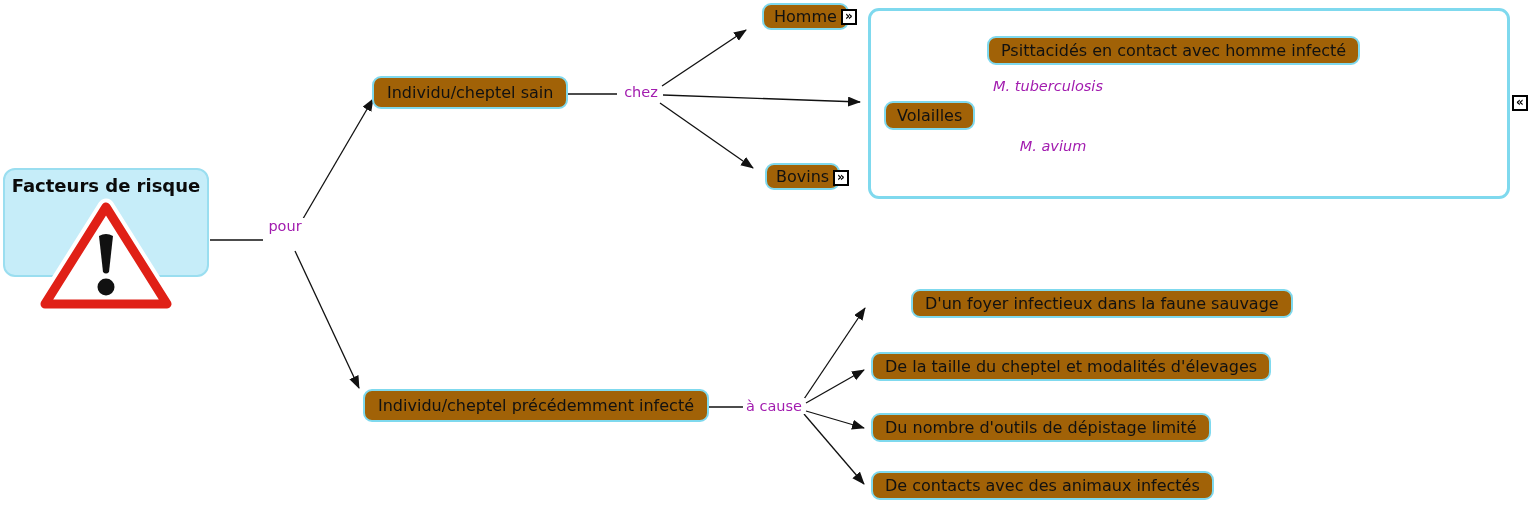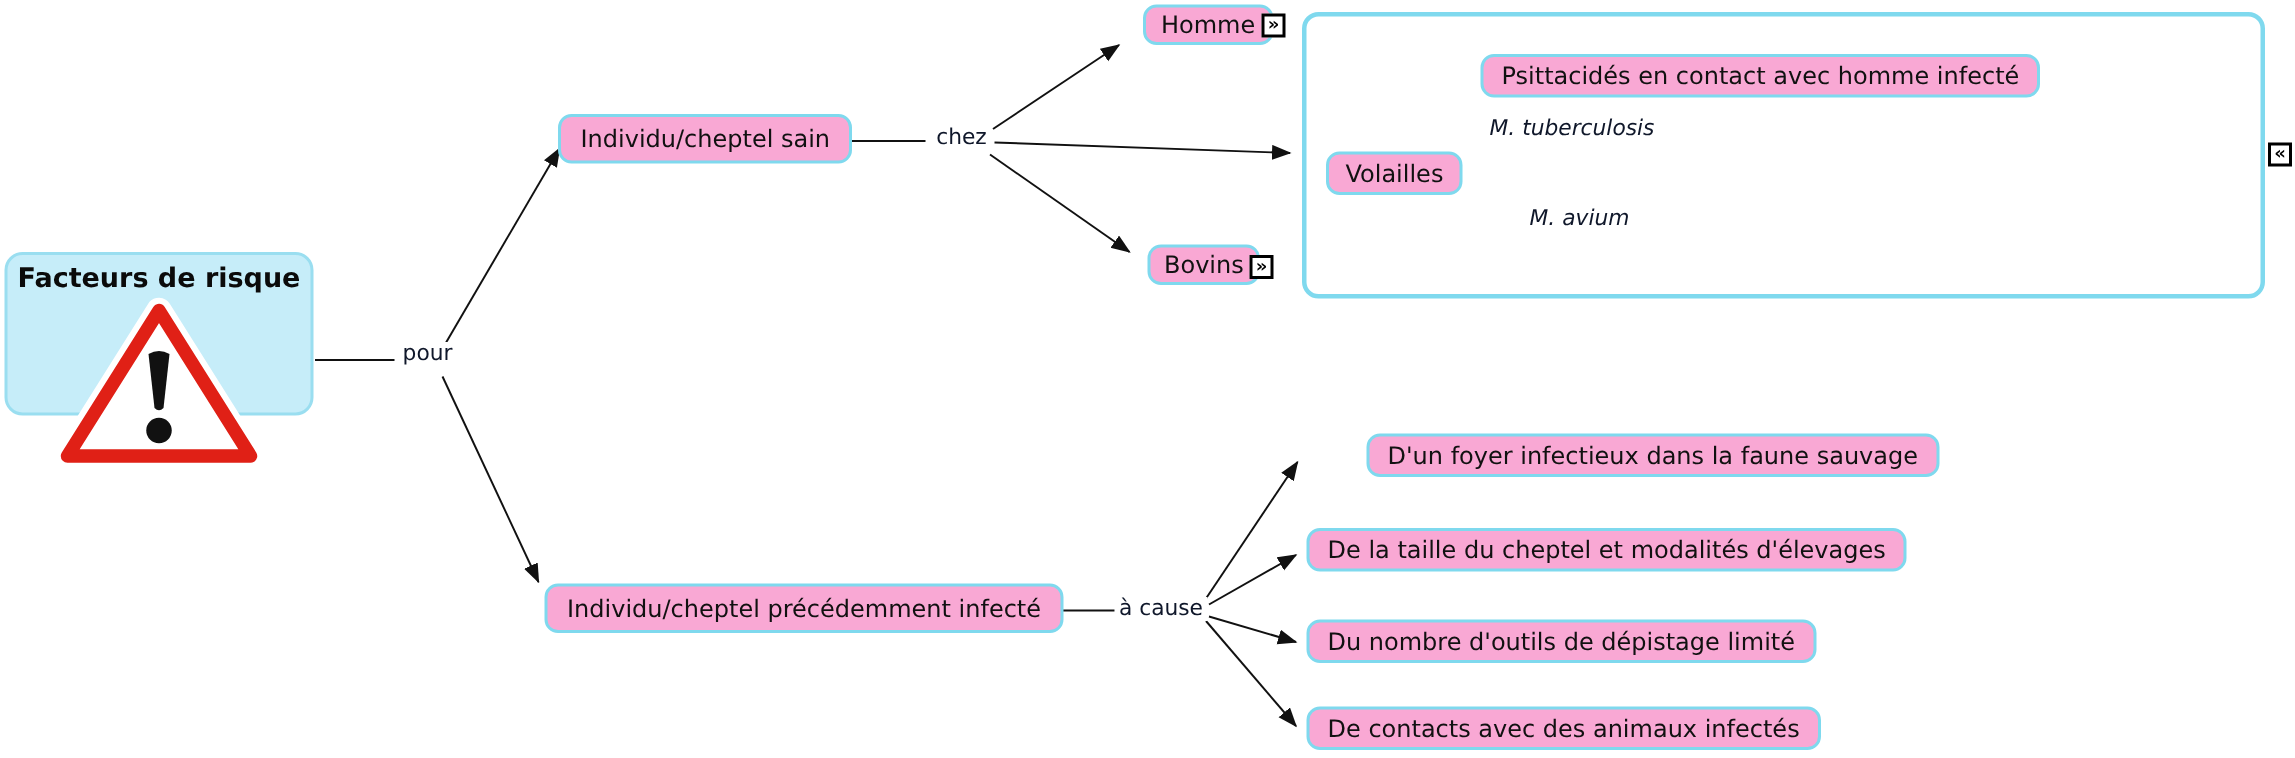--- a/index.html
+++ b/index.html
@@ -7,21 +7,21 @@
     position:relative;
     width:1530px;height:505px;
     background:#ffffff;
     font-family:"DejaVu Sans","Liberation Sans",sans-serif;
     overflow:hidden;
   }
   #wires{position:absolute;left:0;top:0;z-index:0;}
 
   .node{
     position:absolute;
-    background:#f9a8d4;
+    background:#a16207;
     border:2.5px solid #7fd9ee;
     border-radius:9px;
     padding:4px 12px;
     font-size:16px;
     color:#111;
     white-space:nowrap;
     z-index:2;
     box-sizing:border-box;
   }
   .group-box{
@@ -52,21 +52,21 @@
   .warning-wrap{
     display:flex;justify-content:center;align-items:center;
     margin-top:2px;
   }
   .link-label{
     position:absolute;
     transform:translateX(-50%);
     background:#ffffff;
     padding:0 3px;
     font-size:14.5px;
-    color:#0f172a;
+    color:#a21caf;
     white-space:nowrap;
     z-index:3;
   }
   .link-label.it{font-style:italic;}
   .mini-icon{
     position:absolute;
     width:16px;height:16px;
     background:#ffffff;
     border:2px solid #000;
     box-sizing:border-box;
@@ -124,21 +124,21 @@
   <div class="node" style="left:762px;top:3px;padding:2px 10px;">Homme</div>
   <div class="node" style="left:765px;top:163px;padding:2px 9px;">Bovins</div>
   <div class="node" style="left:884px;top:101px;padding:3px 11px;">Volailles</div>
   <div class="node" style="left:987px;top:36px;padding:3px 12px;border-width:2px;">Psittacidés en contact avec homme infecté</div>
   <div class="node" style="left:363px;top:389px;padding:5px 13px;">Individu/cheptel précédemment infecté</div>
   <div class="node" style="left:871px;top:289px;padding:3px 12px;margin-left:40px;">D'un foyer infectieux dans la faune sauvage</div>
   <div class="node" style="left:871px;top:352px;padding:3px 12px;">De la taille du cheptel et modalités d'élevages</div>
   <div class="node" style="left:871px;top:413px;padding:3px 12px;">Du nombre d'outils de dépistage limité</div>
   <div class="node" style="left:871px;top:471px;padding:3px 12px;">De contacts avec des animaux infectés</div>
 
-  <div class="link-label" style="left:285px;top:228px;">pour</div>
+  <div class="link-label" style="left:285px;top:218px;">pour</div>
   <div class="link-label" style="left:641px;top:84px;">chez</div>
   <div class="link-label" style="left:774px;top:398px;text-align:right;">à cause</div>
   <div class="link-label it" style="left:1048px;top:78px;">M. tuberculosis</div>
   <div class="link-label it" style="left:1053px;top:138px;text-align:center;">M. avium</div>
 
   <div class="mini-icon" style="left:841px;top:9px;">»</div>
   <div class="mini-icon" style="left:833px;top:170px;">»</div>
   <div class="mini-icon" style="left:1512px;top:95px;">«</div>
 
 </div>

